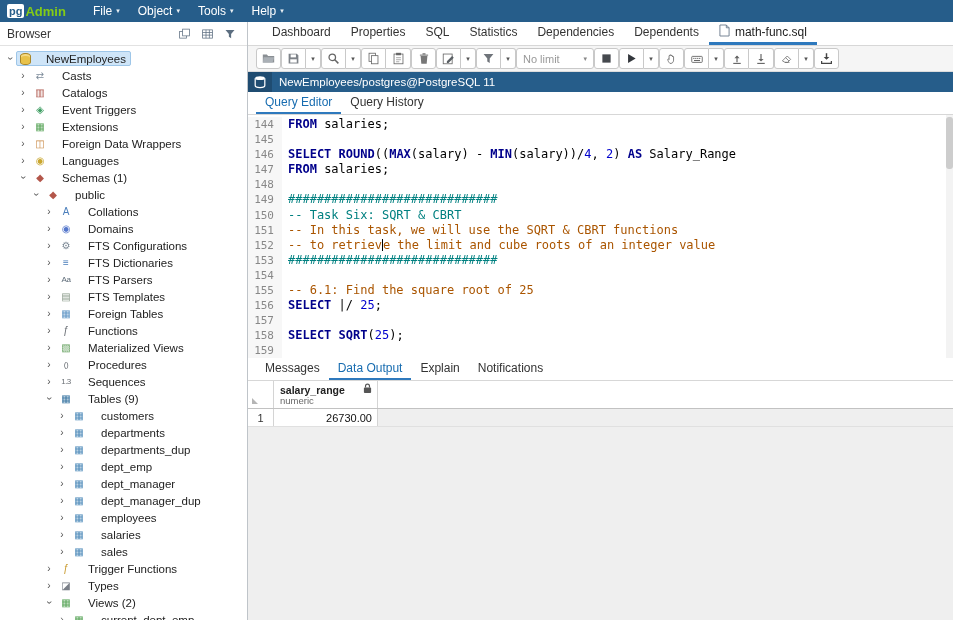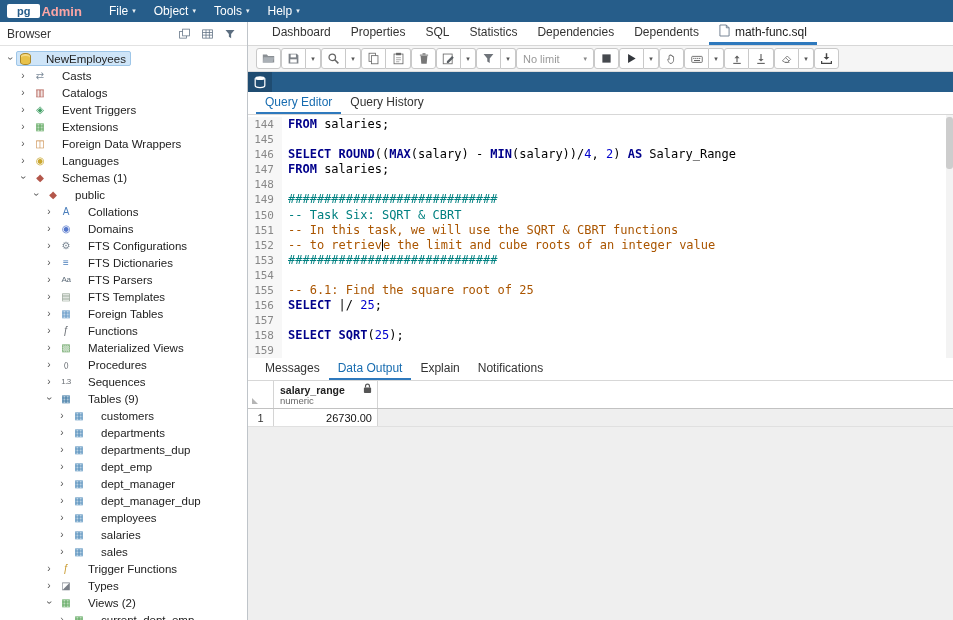--- a/index.html
+++ b/index.html
@@ -1,22 +1,22 @@
 <!DOCTYPE html>
 <html><head>
 <meta charset="utf-8">
 <style>
   * { box-sizing: border-box; margin: 0; padding: 0; }
   html,body { width:953px; height:620px; overflow:hidden; background:#fff;
               font-family:"Liberation Sans", sans-serif; }
   
   .topbar { height:22px; background:#265d8a; display:flex; align-items:center; padding:0 7px; }
   .logo { display:flex; align-items:center; margin-right:18px; }
-  .logo-pg { background:#fff; color:#265d8a; font-weight:700; font-size:11px; line-height:14px; padding:0 10px; border-radius:2px; }
-  .logo-admin { color:#fca5a5; font-weight:700; font-size:13px; margin-left:1px; }
+  .logo-pg { background:#fff; color:#265d8a; font-weight:700; font-size:11px; line-height:14px; padding:0 2px; border-radius:2px; }
+  .logo-admin { color:#84cc16; font-weight:700; font-size:13px; margin-left:1px; }
   .menu-item { color:#fff; font-size:12px; padding:0 9px; height:26px; display:flex; align-items:center; cursor:default; }
   .mcaret { font-size:7px; margin-left:4px; opacity:.9; }
   
   .main { display:flex; height:598px; }
   .left-panel { width:248px; border-right:1px solid #bfc4c9; display:flex; flex-direction:column; background:#fff; }
   .left-header { height:24px; border-bottom:1px solid #e2e2e2; display:flex; align-items:center; padding:0 7px; font-size:12px; color:#333; }
   .left-header .sp { flex:1; }
   .hbtn { width:20px; height:18px; display:flex; align-items:center; justify-content:center; margin-left:3px; cursor:pointer; }
   .tree { flex:1; overflow:hidden; padding-top:4px; font-size:11.5px; color:#222; }
   .tree-row { height:17px; display:flex; align-items:center; white-space:nowrap; cursor:default; }
@@ -586,20 +586,21 @@
           </button>
         </div>
       </div>
     <div class="connbar">
       <span class="conn-ico">
         <svg width="14" height="14" viewBox="0 0 16 16">
             <ellipse cx="8" cy="3.6" rx="5.5" ry="2.2" fill="#fff"></ellipse>
             <path d="M2.5 3.6v8.4c0 1.3 2.5 2.3 5.5 2.3s5.5-1 5.5-2.3V3.6" fill="none" stroke="#fff" stroke-width="1.4"></path>
           </svg>
       </span>
+      <span>NewEmployees/postgres@PostgreSQL 11</span>
     </div>
     <div class="subtabs" id="editor-tabs">
         <div class="subtab active">
           <span>Query Editor</span>
         </div>
         <div class="subtab">
           <span>Query History</span>
         </div>
       </div>
 

